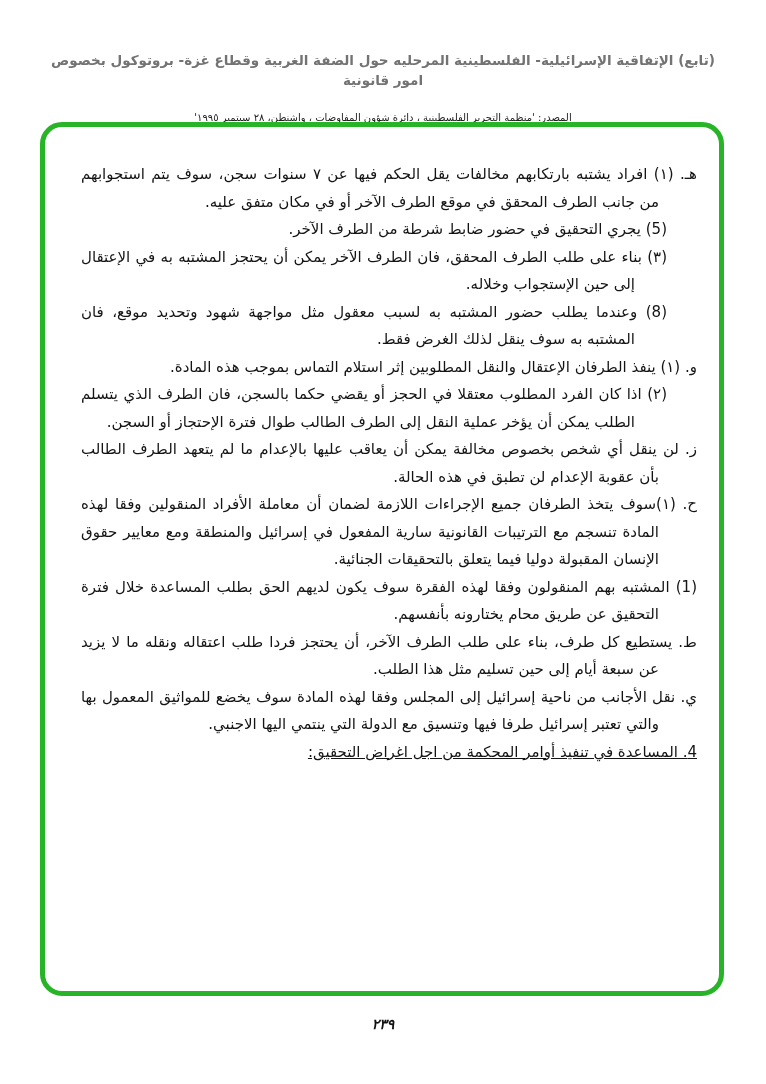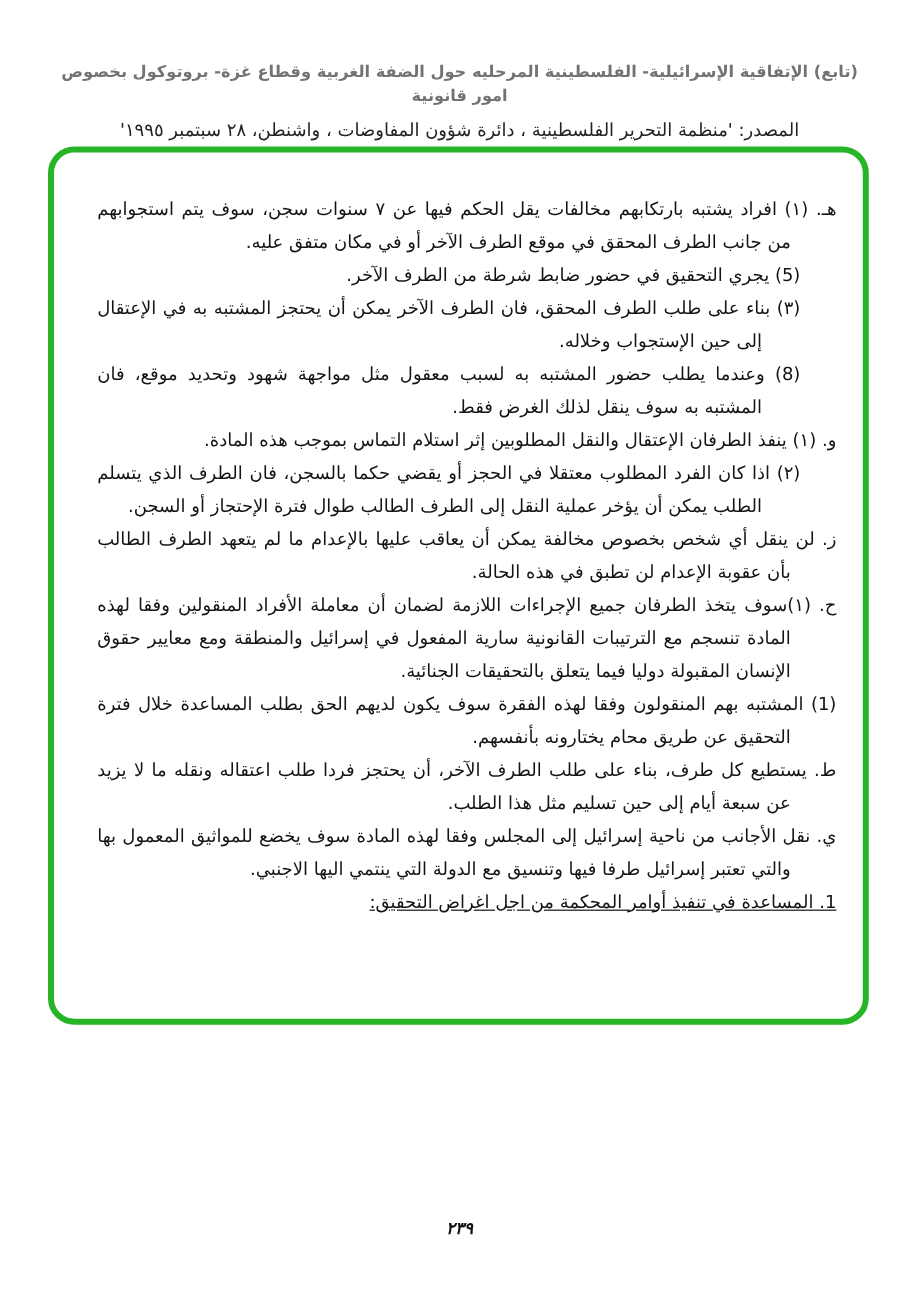--- a/index.html
+++ b/index.html
@@ -24,31 +24,31 @@
     direction: rtl;
   }
   .doc-title {
     font-size: 13.5px;
     font-weight: bold;
     color: #737373;
     padding: 0 40px;
     line-height: 20px;
   }
   .doc-source {
-    margin-top: 9px;
-    font-size: 15px;
+    margin-top: 22px;
+    font-size: 10px;
     color: #222;
     letter-spacing: 0.5px;
   }
   .content-frame {
     position: absolute;
     top: 122px;
     left: 40px;
     width: 684px;
-    height: 732px;
+    height: 874px;
     box-sizing: border-box;
     border: 5px solid #27b427;
     border-radius: 22px;
     background: #ffffff;
   }
   .content {
     direction: rtl;
     padding: 34px 22px 0 36px;
     font-size: 15px;
     line-height: 27.5px;
@@ -99,17 +99,17 @@
     <p class="para lvl-num">(5) يجري التحقيق في حضور ضابط شرطة من الطرف الآخر.</p>
     <p class="para lvl-num">(٣) بناء على طلب الطرف المحقق، فان الطرف الآخر يمكن أن يحتجز المشتبه به في الإعتقال إلى حين الإستجواب وخلاله.</p>
     <p class="para lvl-num">(8) وعندما يطلب حضور المشتبه به لسبب معقول مثل مواجهة شهود وتحديد موقع، فان المشتبه به سوف ينقل لذلك الغرض فقط.</p>
     <p class="para lvl-letter">و. (١) ينفذ الطرفان الإعتقال والنقل المطلوبين إثر استلام التماس بموجب هذه المادة.</p>
     <p class="para lvl-num">(٢) اذا كان الفرد المطلوب معتقلا في الحجز أو يقضي حكما بالسجن، فان الطرف الذي يتسلم الطلب يمكن أن يؤخر عملية النقل إلى الطرف الطالب طوال فترة الإحتجاز أو السجن.</p>
     <p class="para lvl-letter">ز. لن ينقل أي شخص بخصوص مخالفة يمكن أن يعاقب عليها بالإعدام ما لم يتعهد الطرف الطالب بأن عقوبة الإعدام لن تطبق في هذه الحالة.</p>
     <p class="para lvl-letter">ح. (١)سوف يتخذ الطرفان جميع الإجراءات اللازمة لضمان أن معاملة الأفراد المنقولين وفقا لهذه المادة تنسجم مع الترتيبات القانونية سارية المفعول في إسرائيل والمنطقة ومع معايير حقوق الإنسان المقبولة دوليا فيما يتعلق بالتحقيقات الجنائية.</p>
     <p class="para lvl-letter">(1) المشتبه بهم المنقولون وفقا لهذه الفقرة سوف يكون لديهم الحق بطلب المساعدة خلال فترة التحقيق عن طريق محام يختارونه بأنفسهم.</p>
     <p class="para lvl-letter">ط. يستطيع كل طرف، بناء على طلب الطرف الآخر، أن يحتجز فردا طلب اعتقاله ونقله ما لا يزيد عن سبعة أيام إلى حين تسليم مثل هذا الطلب.</p>
     <p class="para lvl-letter">ي. نقل الأجانب من ناحية إسرائيل إلى المجلس وفقا لهذه المادة سوف يخضع للمواثيق المعمول بها والتي تعتبر إسرائيل طرفا فيها وتنسيق مع الدولة التي ينتمي اليها الاجنبي.</p>
-    <p class="para lvl-letter underlined">1.  المساعدة في تنفيذ أوامر المحكمة من اجل اغراض التحقيق:</p>
+    <p class="para lvl-letter underlined">4.  المساعدة في تنفيذ أوامر المحكمة من اجل اغراض التحقيق:</p>
   </div>
 </div>
 
 <div class="page-number">٢٣٩</div>
 
 </body></html>

